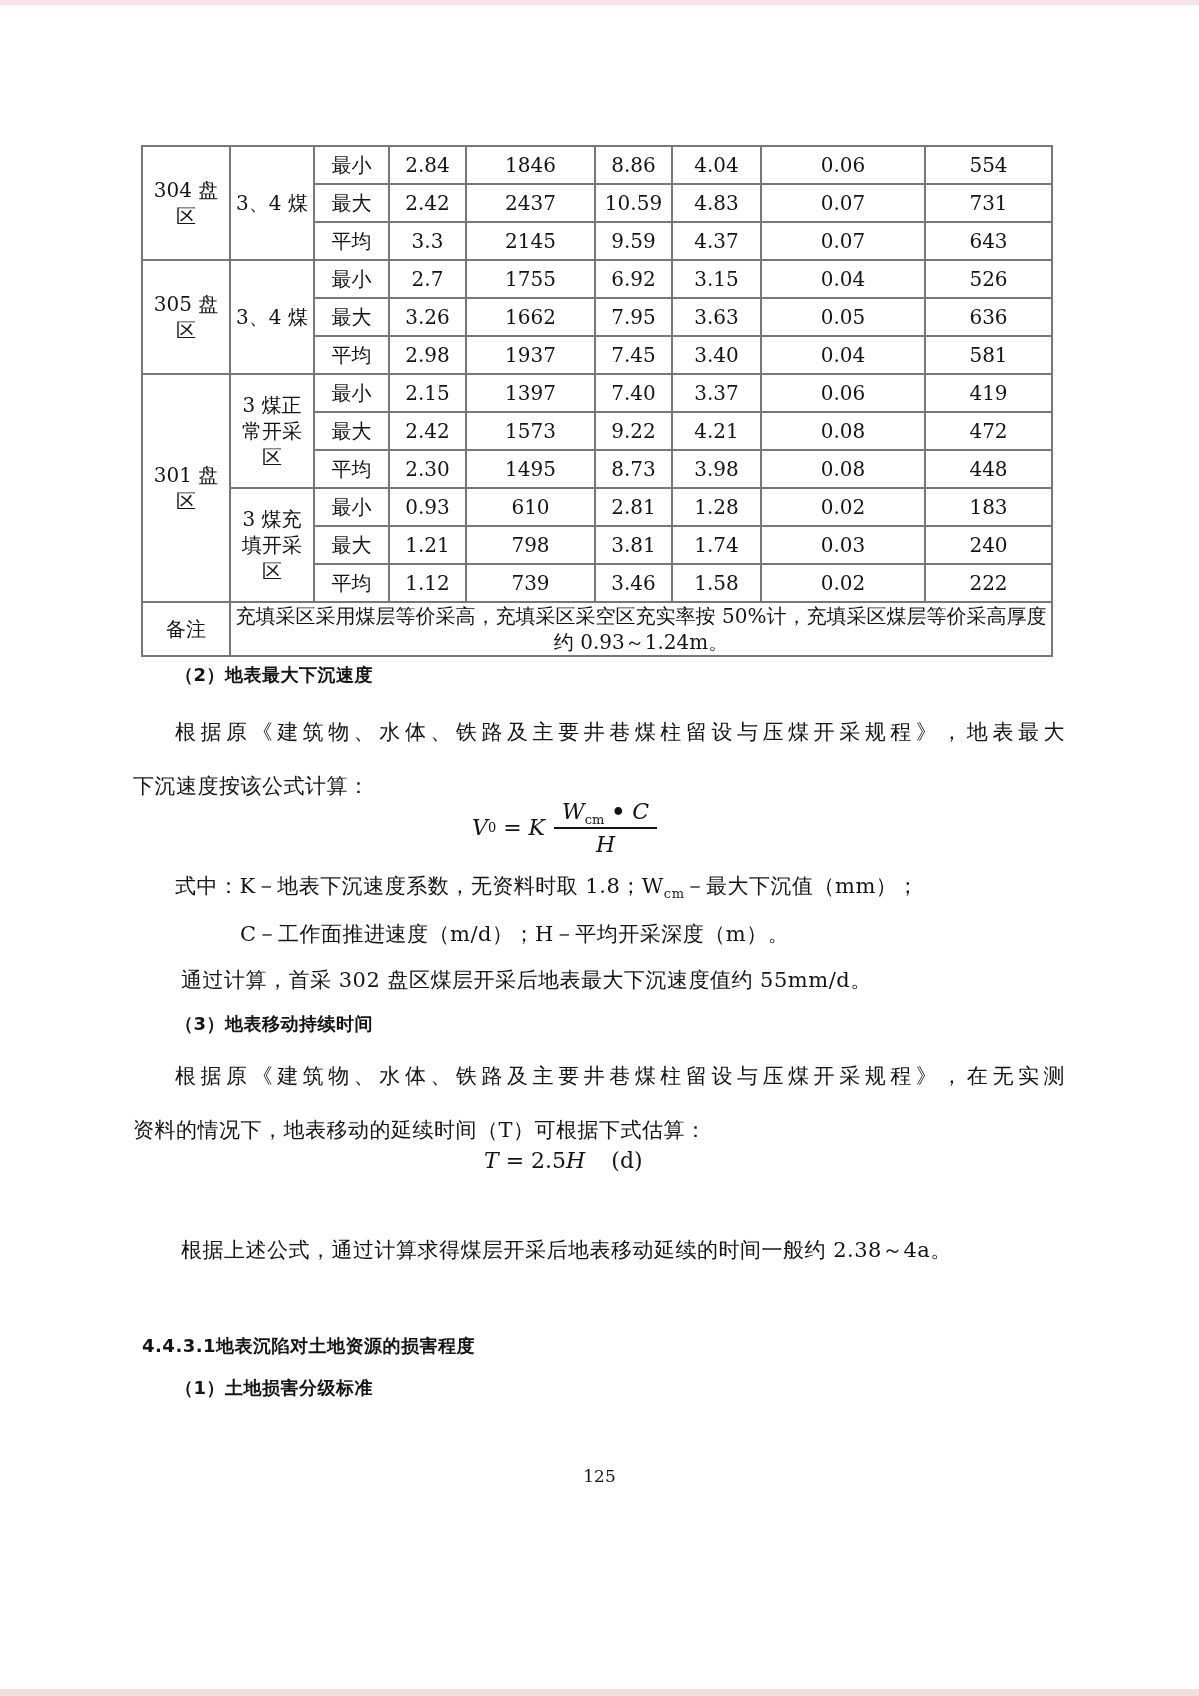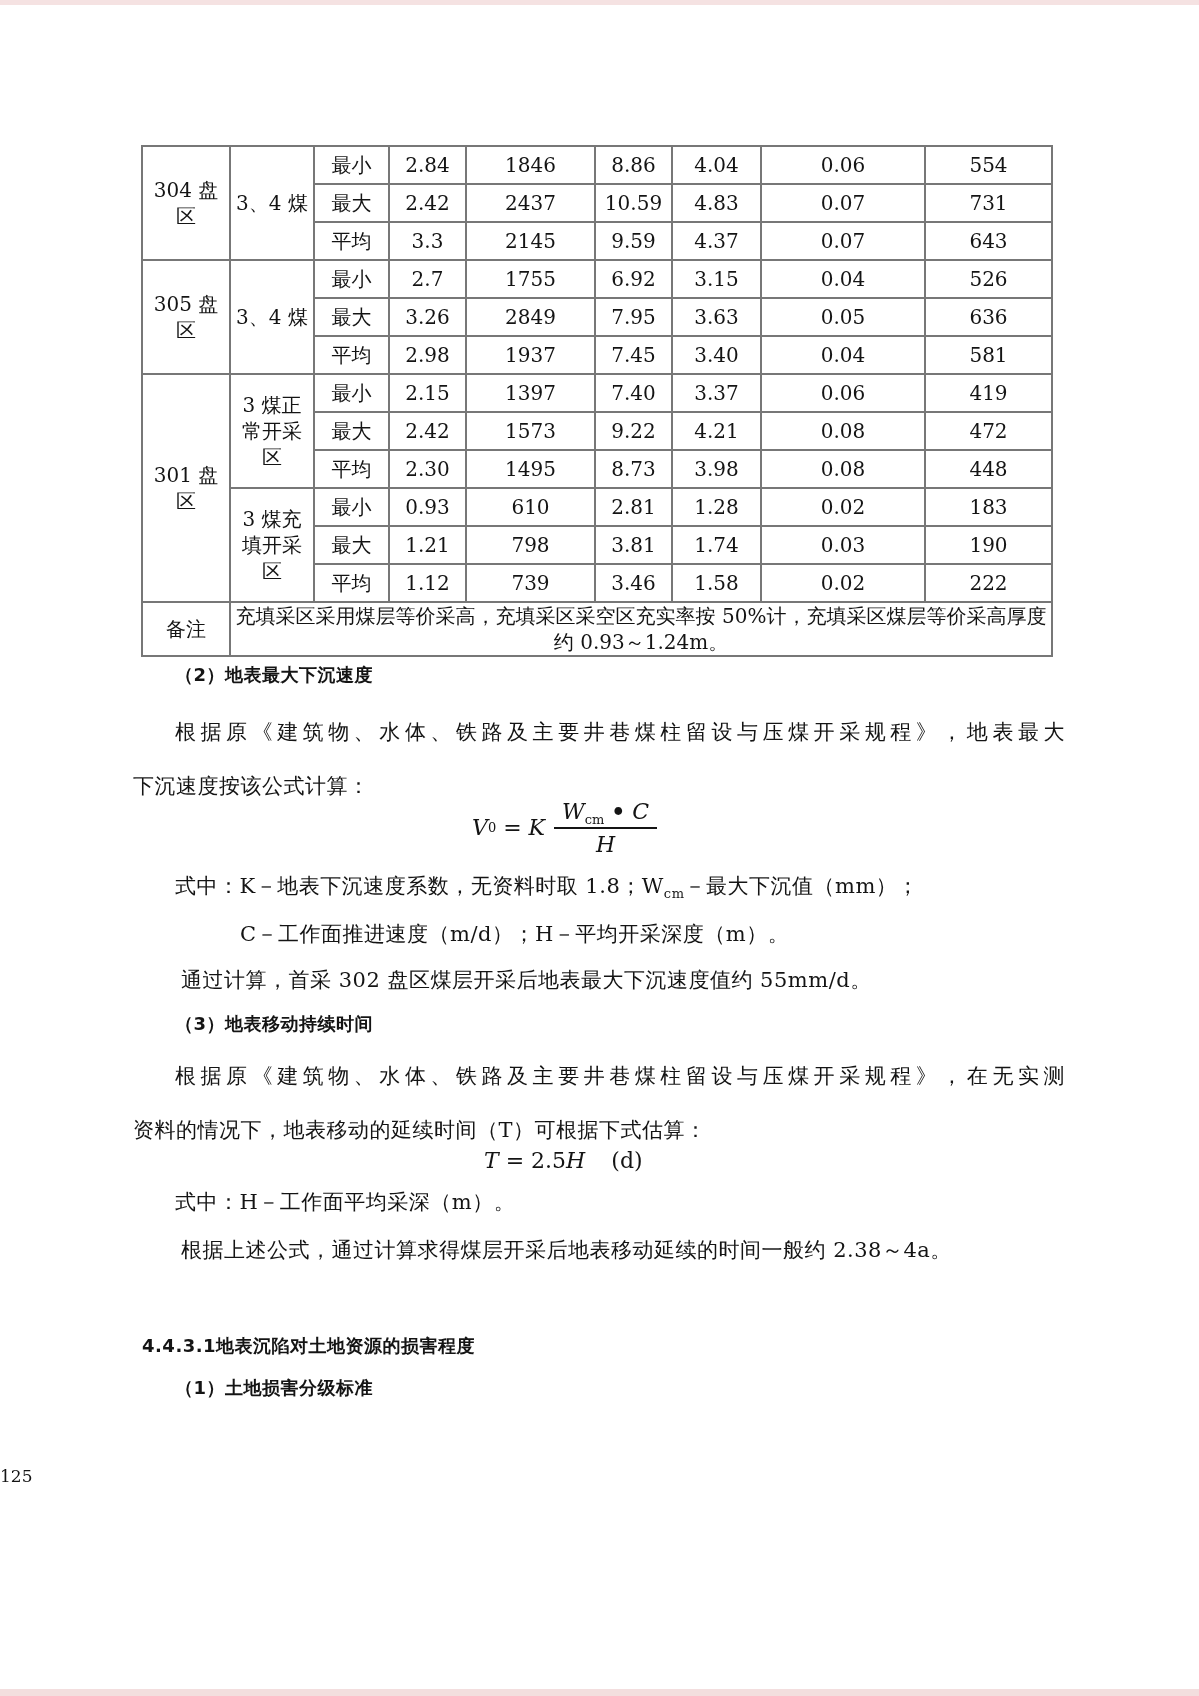--- a/index.html
+++ b/index.html
@@ -40,21 +40,21 @@
   .formula { position:absolute; display:flex; align-items:center; font-size:22px; }
   .formula .ital { font-style:italic; }
   .formula sub { font-size:13px; line-height:0; }
   .frac { display:inline-flex; flex-direction:column; align-items:center; margin-left:9px; }
   .frac .num { border-bottom:2px solid #141414; padding:0 8px 3px 8px; white-space:nowrap; }
   .frac .den { padding-top:3px; }
   .sp-s { display:inline-block; width:7px; }
   .sp-l { display:inline-block; width:26px; }
   .dot-op { font-weight:700; }
 
-  .page-number { position:absolute; left:0; width:1199px; font-size:17px; }
+  .page-number { position:absolute; left:0; width:1199px; text-align:center; font-size:17px; }
 </style>
 </head>
 <body>
 
 <div class="page">
   <div class="scan-edge top"></div>
   <div class="scan-edge bottom"></div>
 
   <table class="data-table">
     <colgroup>
@@ -106,21 +106,21 @@
         <td>2.7</td>
         <td>1755</td>
         <td>6.92</td>
         <td>3.15</td>
         <td>0.04</td>
         <td>526</td>
       </tr>
       <tr>
         <td>最大</td>
         <td>3.26</td>
-        <td>2849</td>
+        <td>1662</td>
         <td>7.95</td>
         <td>3.63</td>
         <td>0.05</td>
         <td>636</td>
       </tr>
       <tr>
         <td>平均</td>
         <td>2.98</td>
         <td>1937</td>
         <td>7.45</td>
@@ -168,21 +168,21 @@
         <td>0.02</td>
         <td>183</td>
       </tr>
       <tr>
         <td>最大</td>
         <td>1.21</td>
         <td>798</td>
         <td>3.81</td>
         <td>1.74</td>
         <td>0.03</td>
-        <td>190</td>
+        <td>240</td>
       </tr>
       <tr>
         <td>平均</td>
         <td>1.12</td>
         <td>739</td>
         <td>3.46</td>
         <td>1.58</td>
         <td>0.02</td>
         <td>222</td>
       </tr>
@@ -225,20 +225,19 @@
 
   <div class="formula" style="left:484px; top:1148px;">
     <span class="ital">T</span>
       <span class="sp-s"></span>
     <span>= 2.5</span>
     <span class="ital">H</span>
       <span class="sp-l"></span>
     <span>(d)</span>
   </div>
 
-  <div class="line" style="left:175px; top:1188px;">式中：H－工作面平均采深（m）。</div>
   <div class="line" style="left:181px; top:1236px;">根据上述公式，通过计算求得煤层开采后地表移动延续的时间一般约 2.38～4a。</div>
 
   <div class="line hd" style="left:142px; top:1334px;">4.4.3.1地表沉陷对土地资源的损害程度</div>
   <div class="line hd" style="left:175px; top:1376px;">（1）土地损害分级标准</div>
 
   <div class="page-number" style="top:1466px;">125</div>
 </div>
 
 </body></html>

